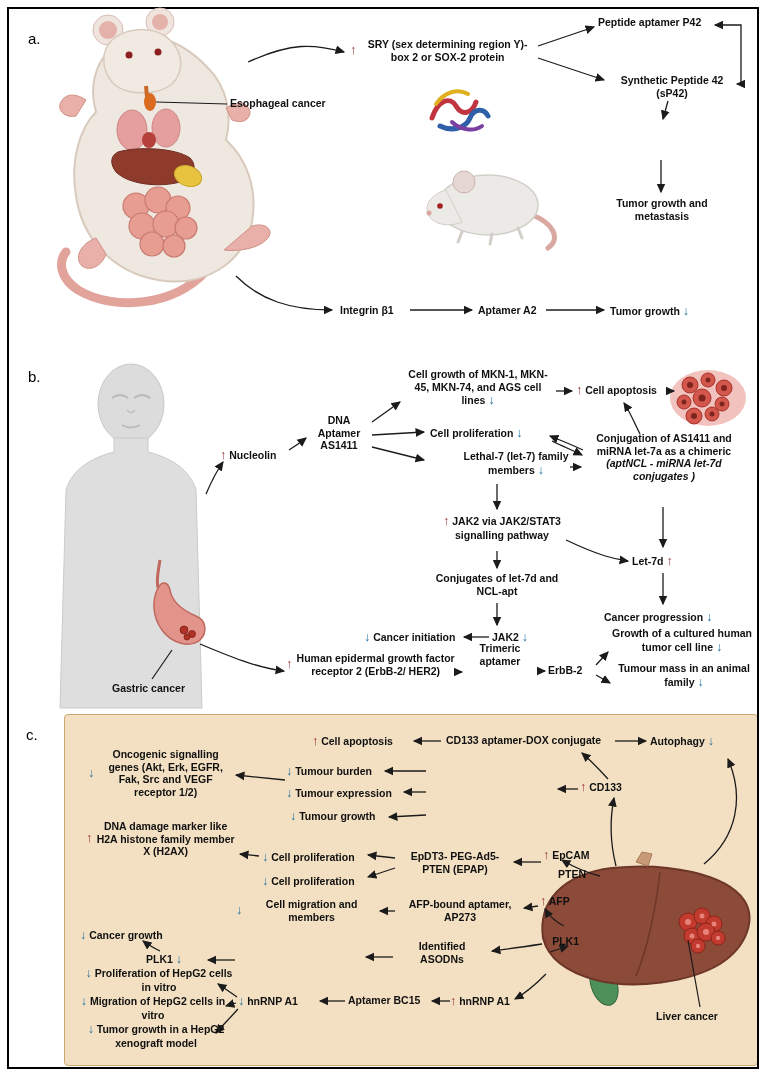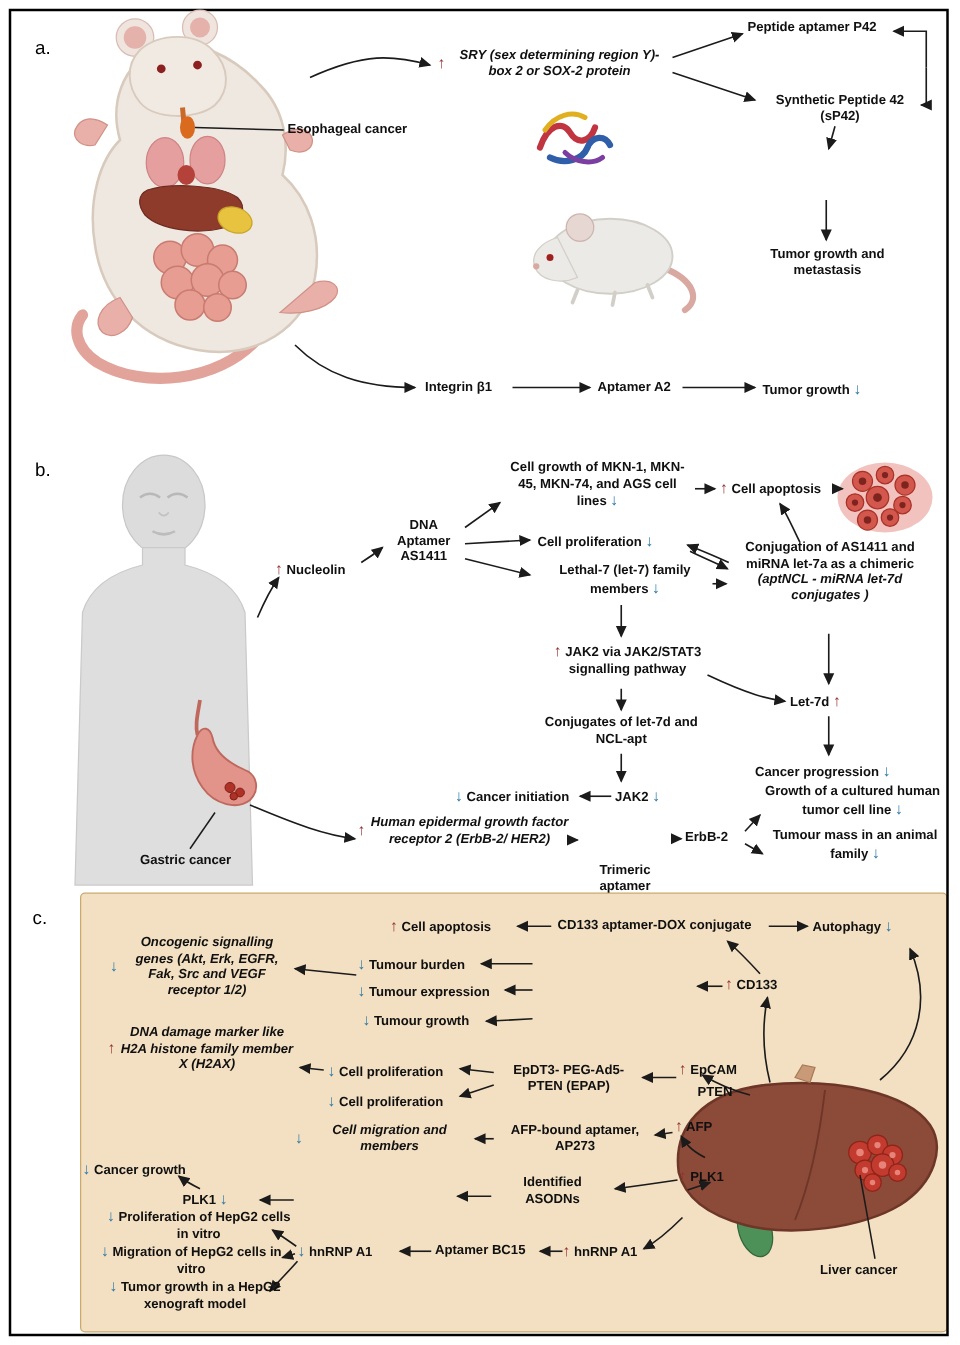--- a/index.html
+++ b/index.html
@@ -5,21 +5,21 @@
   * { margin:0; padding:0; box-sizing:border-box; }
   html,body { background:#ffffff; }
   body { width:768px; height:1076px; font-family:"Liberation Sans",sans-serif; }
   .stage { position:relative; width:768px; height:1076px; background:#fff; overflow:hidden; }
   .frame { position:absolute; left:7px; top:7px; width:752px; height:1062px; border:2px solid #000; z-index:1; pointer-events:none; }
   .cbox { position:absolute; left:64px; top:714px; width:694px; height:352px; background:#f3e0c2; border:1.5px solid #c9a96e; border-radius:4px; z-index:0; }
   .layer { position:absolute; left:0; top:0; z-index:2; }
   .node { position:absolute; z-index:3; font-size:10.5px; font-weight:bold; color:#101010; text-align:center; line-height:1.2; }
   .nw { white-space:nowrap; }
   .flex { display:flex; align-items:center; gap:3px; }
-  .flex .txt { flex:1;font-style:italic; }
+  .flex .txt { flex:1; }
   .up { color:#963234; font-weight:900; font-size:12.5px; }
   .down { color:#2d7aa6; font-weight:900; font-size:12.5px; }
   .panel-label { font-size:15px; font-weight:normal; color:#000; }
   .italic { font-style:italic; }
 </style>
 </head>
 <body>
 
 <div class="stage">
   <div class="frame"></div>
@@ -264,21 +264,21 @@
   <div class="node nw" style="left:576px;top:383px">
     <span class="up">↑</span>
     <span>Cell apoptosis</span>
   </div>
 
   <div class="node nw" style="left:430px;top:426px">
     <span>Cell proliferation</span>
     <span class="down">↓</span>
   </div>
 
-  <div class="node" style="left:430px;top:450px;width:140px">
+  <div class="node" style="left:446px;top:450px;width:140px">
     <span>Lethal-7 (let-7) family members</span>
     <span class="down">↓</span>
   </div>
 
   <div class="node" style="left:585px;top:432px;width:158px">
     <span>Conjugation of AS1411 and miRNA let-7a as a chimeric</span>
     <span class="italic">(aptNCL - miRNA let-7d conjugates )</span>
   </div>
 
   <div class="node" style="left:428px;top:514px;width:148px">
@@ -311,21 +311,21 @@
   <div class="node" style="left:612px;top:627px;width:140px">
     <span>Growth of a cultured human tumor cell line</span>
     <span class="down">↓</span>
   </div>
 
   <div class="node flex" style="left:286px;top:652px;width:170px">
     <span class="up">↑</span>
     <span class="txt">Human epidermal growth factor receptor 2 (ErbB-2/ HER2)</span>
   </div>
 
-  <div class="node" style="left:464px;top:690px;width:72px">Trimeric aptamer</div>
+  <div class="node" style="left:464px;top:642px;width:72px">Trimeric aptamer</div>
 
   <div class="node nw" style="left:548px;top:664px">ErbB-2</div>
 
   <div class="node" style="left:618px;top:662px;width:132px">
     <span>Tumour mass in an animal family</span>
     <span class="down">↓</span>
   </div>
 
   <div class="node panel-label" style="left:26px;top:726px">c.</div>
 
@@ -395,21 +395,21 @@
     <span class="txt">Cell migration and members</span>
   </div>
 
   <div class="node" style="left:398px;top:898px;width:124px">AFP-bound aptamer, AP273</div>
 
   <div class="node nw" style="left:540px;top:894px">
     <span class="up">↑</span>
     <span>AFP</span>
   </div>
 
-  <div class="node nw" style="left:66px;top:928px">
+  <div class="node nw" style="left:80px;top:928px">
     <span class="down">↓</span>
     <span>Cancer growth</span>
   </div>
 
   <div class="node nw" style="left:146px;top:952px">
     <span>PLK1</span>
     <span class="down">↓</span>
   </div>
 
 

